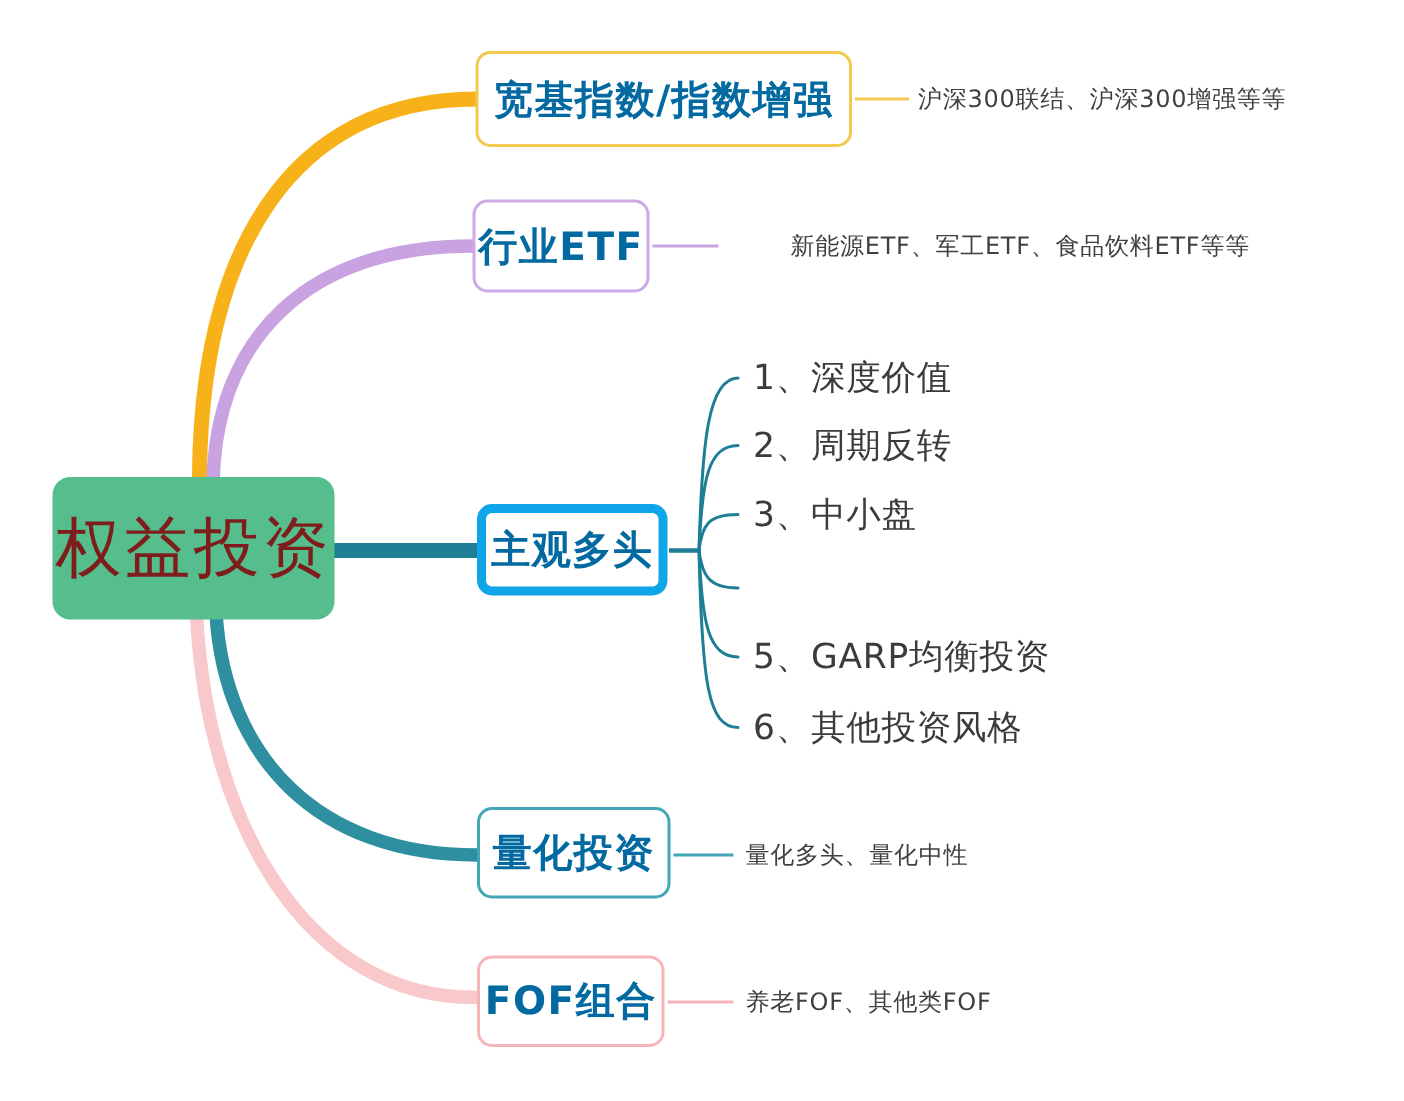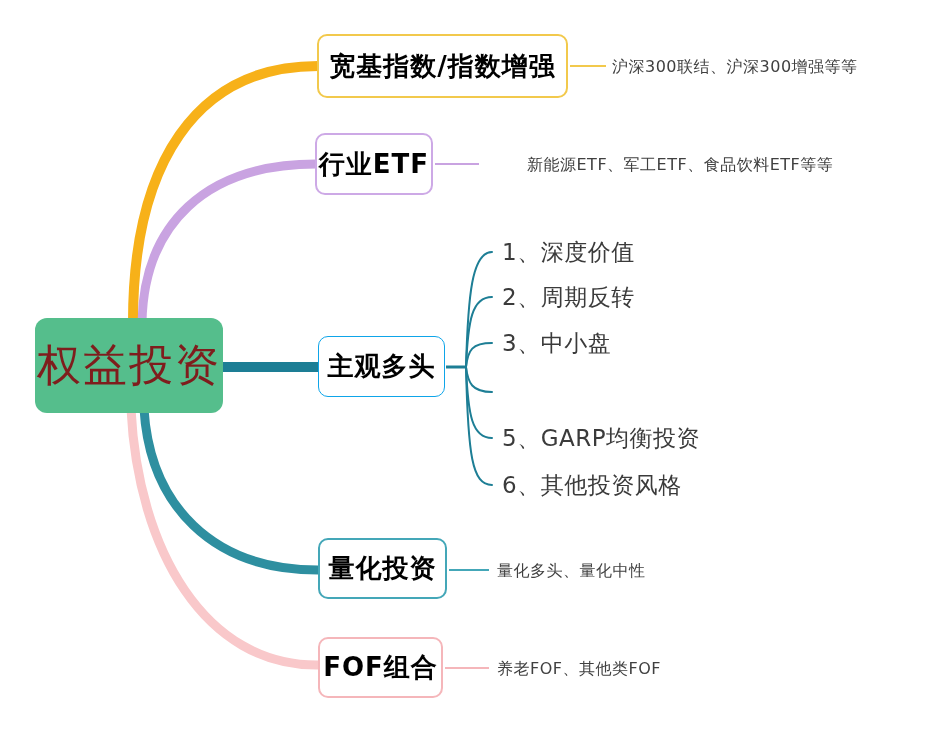--- a/index.html
+++ b/index.html
@@ -22,38 +22,38 @@
     align-items: center;
     justify-content: center;
     box-sizing: border-box;
     background: #ffffff;
     border-radius: 10px;
     white-space: nowrap;
   }
   .node .lbl {
     font-weight: 700;
     font-size: 26px;
-    color: #000000;
+    color: #0369a1;
     letter-spacing: 1px;
   }
   .root-node {
     left: 35px; top: 318px;
     width: 188px; height: 95px;
     background: #55BE8C;
     border-radius: 12px;
   }
   .root-node .lbl {
     font-weight: 400;
     font-size: 44px;
     color: #7f1d1d;
     letter-spacing: 2px;
   }
   .b1 { left: 317px; top: 34px;  width: 251px; height: 64px; border: 2px solid #F2C94C; }
   .b2 { left: 315px; top: 133px; width: 118px; height: 62px; border: 2px solid #CDA9E6; }
-  .b3 { left: 318px; top: 336px; width: 127px; height: 61px; border: 1px solid #0ea5e9; }
+  .b3 { left: 318px; top: 336px; width: 127px; height: 61px; border: 6px solid #0ea5e9; }
   .b4 { left: 318px; top: 538px; width: 129px; height: 61px; border: 2px solid #44A7B8; }
   .b5 { left: 318px; top: 637px; width: 125px; height: 61px; border: 2px solid #F5B6BA; }
   .detail {
     position: absolute;
     transform: translateY(-50%);
     font-size: 16px;
     color: #404040;
     white-space: nowrap;
     letter-spacing: 0.5px;
   }

